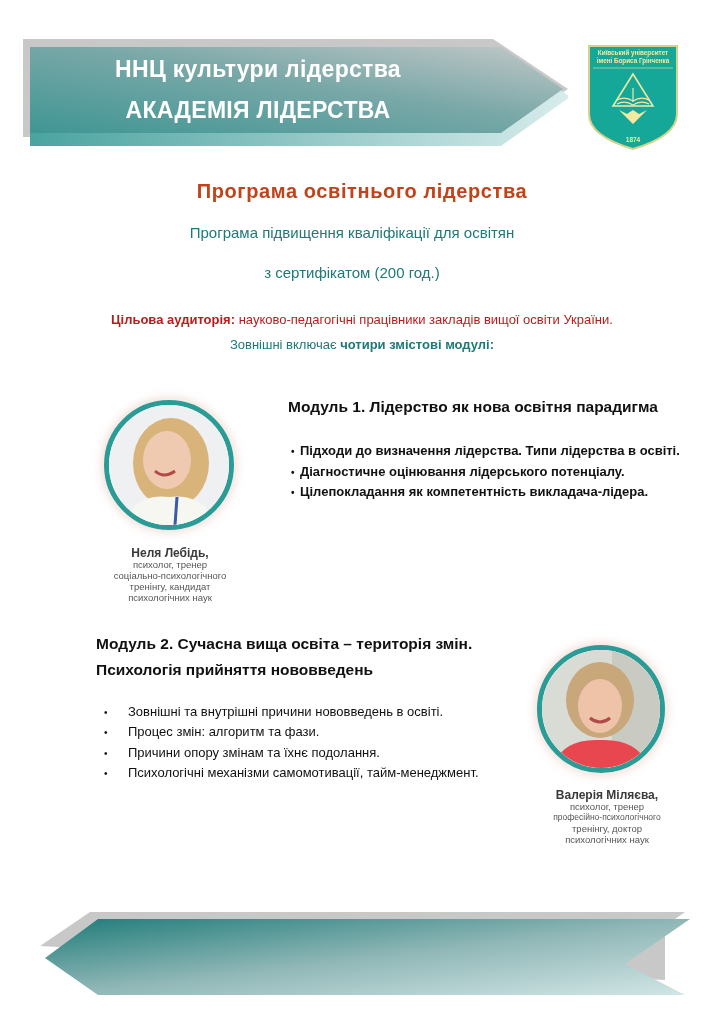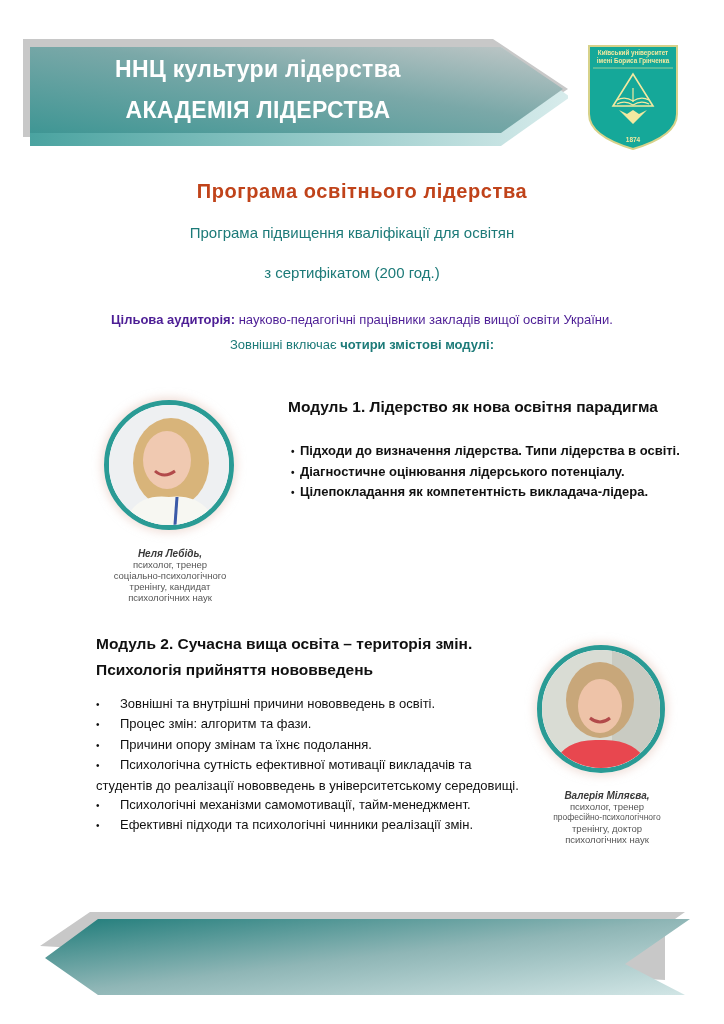--- a/index.html
+++ b/index.html
@@ -16,39 +16,39 @@
     .logo { position: absolute; left: 587px; top: 44px; width: 92px; height: 107px; }
     .logo-text { position: absolute; left: 0; width: 92px; text-align: center; color: #f3e9a0; font-size: 6.3px; font-weight: bold; line-height: 8px; }
     .logo-year { position: absolute; left: 0; width: 92px; top: 92px; text-align: center; color: #f3e9a0; font-size: 6.5px; font-weight: bold; }
 
     
     .program-title { position: absolute; left: 0; width: 724px; top: 180px; text-align: center; color: #c0431a; font-weight: bold; font-size: 20px; letter-spacing: 0.6px; }
     .program-sub { position: absolute; left: 0; width: 704px; text-align: center; color: #1c7a78; font-weight: normal; font-size: 15px; }
     .program-sub.s1 { top: 224px; }
     .program-sub.s2 { top: 264px; }
 
-    .audience { position: absolute; left: 0; width: 724px; top: 312px; text-align: center; color: #4c1d95; font-size: 13px; }
+    .audience { position: absolute; left: 0; width: 724px; top: 312px; text-align: center; color: #b91c1c; font-size: 13px; }
     .audience b { font-weight: bold; }
     .includes { position: absolute; left: 0; width: 724px; top: 337px; text-align: center; color: #1c7a78; font-size: 13px; }
 
     
     .avatar-wrap { position: absolute; width: 130px; height: 130px; }
     .avatar-ring { position: absolute; left: 0; top: 0; width: 120px; height: 120px; border-radius: 50%; border: 5px solid #2a9b95; box-shadow: 0 0 8px 3px rgba(230,200,190,0.55); overflow: hidden; }
     .caption { position: absolute; text-align: center; color: #555; font-size: 9.5px; line-height: 11px; }
-    .caption .name { font-weight: bold; font-style: italic; color: #3a3a3a; font-size: 10px; }
+    .caption .name { font-weight: bold; color: #3a3a3a; font-size: 12px; }
 
     
     .module-title { position: absolute; color: #111; font-weight: bold; font-size: 15.5px; line-height: 21px; }
     .m1-title { left: 288px; top: 396px; width: 385px; text-align: left; }
     .m1-list { position: absolute; left: 291px; top: 441px; width: 400px; margin: 0; padding: 0; list-style: none; color: #111; font-size: 13px; line-height: 19.5px; font-weight: bold; }
     .m1-list li { text-align: justify; text-align-last: left; }
     .m1-list li .b { display: inline-block; width: 9px; font-size: 10px; }
 
     .m2-title { left: 96px; top: 631px; width: 430px; text-align: left; line-height: 26px; }
-    .m2-list { position: absolute; left: 88px; top: 686px; width: 425px; margin: 8px; padding: 0; list-style: none; color: #111; font-size: 13px; line-height: 19.4px; }
+    .m2-list { position: absolute; left: 88px; top: 686px; width: 425px; margin: 16px; padding: 0; list-style: none; color: #111; font-size: 13px; line-height: 19.4px; }
     .m2-list li .b { display: inline-block; width: 24px; font-size: 10px; }
 
     
     .footer-banner { position: absolute; left: 40px; top: 906px; width: 650px; height: 92px; }
   </style>
 </head>
 <body>
 
 <div class="header-banner">
   <svg width="545" height="110" viewBox="0 0 545 110">
@@ -125,23 +125,21 @@
 </ul>
 
 <div class="module-title m2-title">
   <div>Модуль 2. Сучасна вища освіта – територія змін.</div>
   <div>Психологія прийняття нововведень</div>
 </div>
 <ul class="m2-list">
   <li><span class="b">•</span><span>Зовнішні та внутрішні причини нововведень в освіті.</span></li>
   <li><span class="b">•</span><span>Процес змін: алгоритм та фази.</span></li>
   <li><span class="b">•</span><span>Причини опору змінам та їхнє подолання.</span></li>
-  <li><span class="b">•</span><span>Психологічна сутність ефективної мотивації викладачів та студентів до реалізації нововведень в університетському середовищі.</span></li>
   <li><span class="b">•</span><span>Психологічні механізми самомотивації, тайм-менеджмент.</span></li>
-  <li><span class="b">•</span><span>Ефективні підходи та психологічні чинники реалізації змін.</span></li>
 </ul>
 
 <div class="avatar-wrap" style="left:537px; top:645px;">
   <div class="avatar-ring" style="width:118px;height:118px;">
     <svg width="118" height="118" viewBox="0 0 118 118">
       <rect width="118" height="118" fill="#d9dcd4"></rect>
       <rect x="70" y="0" width="48" height="118" fill="#c9cbc2"></rect>
       <ellipse cx="58" cy="50" rx="34" ry="38" fill="#c8a77a"></ellipse>
       <ellipse cx="58" cy="56" rx="22" ry="27" fill="#eec3a8"></ellipse>
       <path d="M10,118 Q20,88 58,90 Q96,88 108,118 Z" fill="#e8474f"></path>

